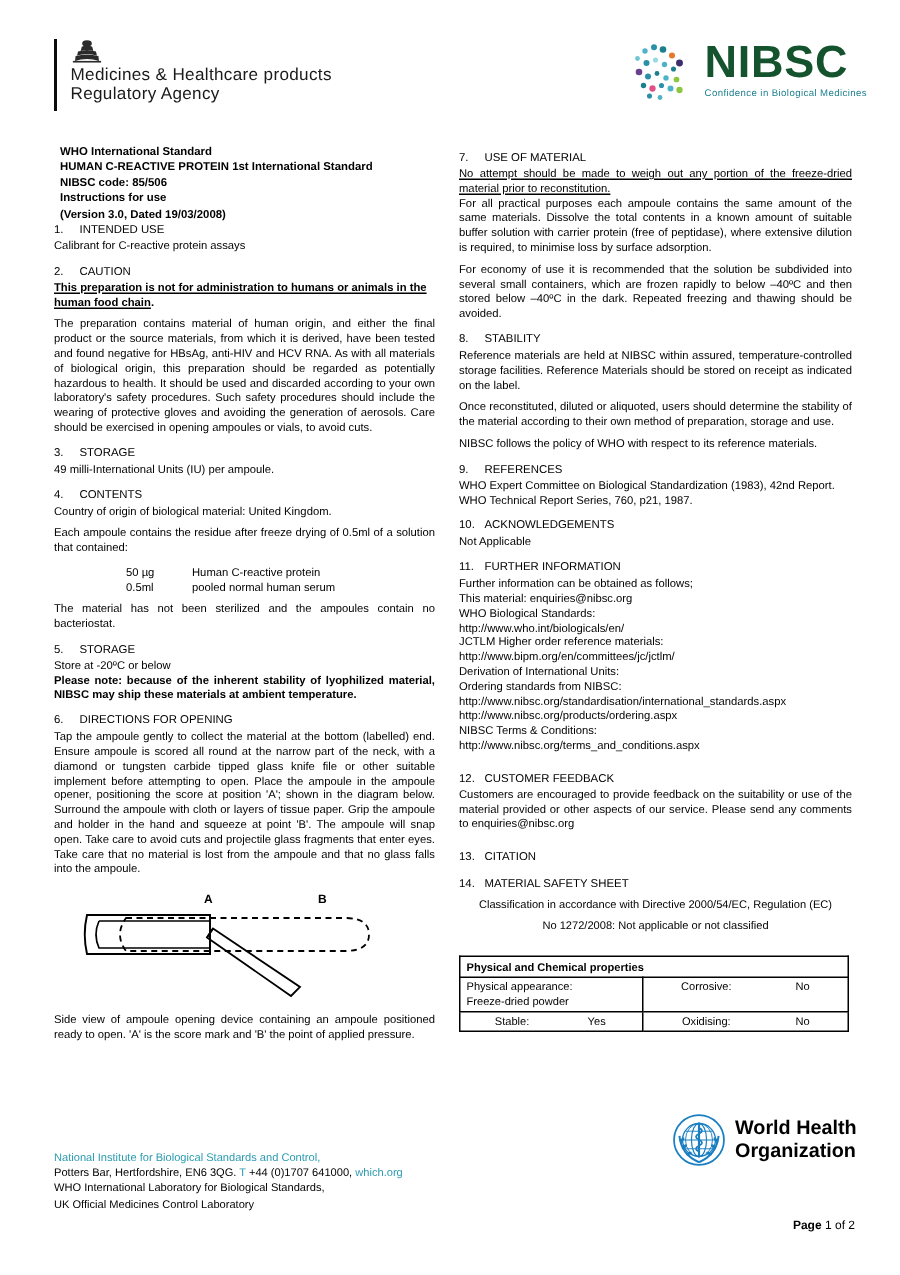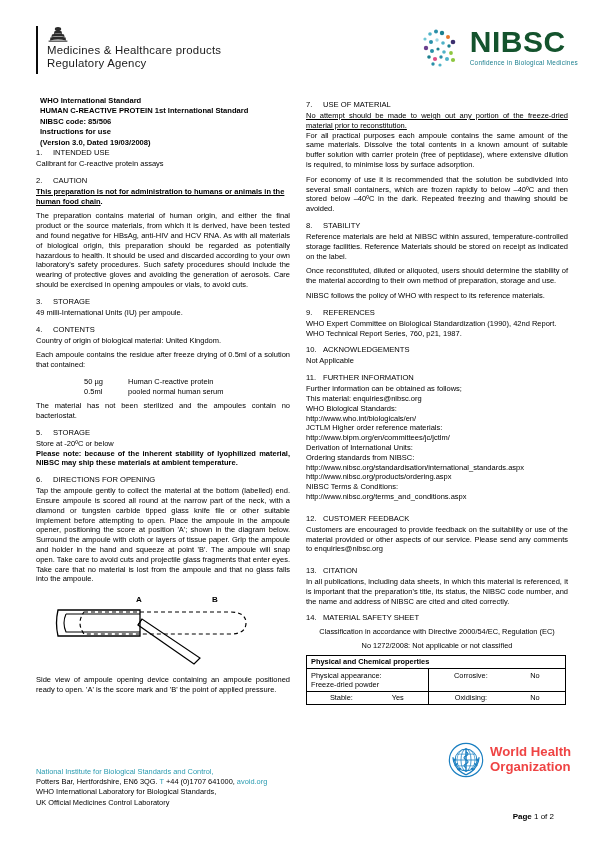--- a/index.html
+++ b/index.html
@@ -140,21 +140,21 @@
   
   .msds-head {
     text-align: center;
     font-size: 7.4px;
     line-height: 9.6px;
     margin-top: 4px;
   }
   table.msds {
     border-collapse: collapse;
     width: 260px;
-    margin-top: 4px;
+    margin-top: 16px;
     font-size: 7.4px;
   }
   table.msds td {
     border: 1px solid #000;
     padding: 1.5px 4px;
     vertical-align: top;
     line-height: 9.4px;
   }
   table.msds td.hdr {
     font-weight: bold;
@@ -167,29 +167,29 @@
   
   .who-logo {
     position: absolute;
     left: 448px; top: 742px;
     display: flex;
     align-items: center;
   }
   .who-emblem { width: 36px; height: 36px; }
   .who-text {
     margin-left: 6px;
-    color: #ef4444;
+    color: #000000;
     font-weight: bold;
     font-size: 13.2px;
     line-height: 14.6px;
   }
 
   .pagenum {
     position: absolute;
-    right: 30px; top: 812px;
+    right: 14px; top: 812px;
     font-size: 8px;
   }
   .pagenum .b { font-weight: bold; }
 </style>
 </head>
 <body>
 
 <div class="page">
 
   <div class="header">
@@ -347,21 +347,21 @@
     <p>Reference materials are held at NIBSC within assured, temperature-controlled storage facilities.  Reference Materials should be stored on receipt as indicated on the label.</p>
     <div class="sec-gap-sm"></div>
     <p>Once reconstituted, diluted or aliquoted, users should determine the stability of the material according to their own method of preparation, storage and use.</p>
     <div class="sec-gap-sm"></div>
     <p class="nj">NIBSC follows the policy of WHO with respect to its reference materials.</p>
 
     <div class="sec-gap"></div>
     <h3 class="sec">
       <span class="num">9.</span><span>REFERENCES</span>
     </h3>
-    <p class="nj">WHO Expert Committee on Biological Standardization (1990), 42nd Report.</p>
+    <p class="nj">WHO Expert Committee on Biological Standardization (1983), 42nd Report.</p>
     <p class="nj">WHO Technical Report Series, 760, p21, 1987.</p>
 
     <div class="sec-gap"></div>
     <h3 class="sec">
       <span class="num">10.</span><span>ACKNOWLEDGEMENTS</span>
     </h3>
     <p class="nj">Not Applicable</p>
 
     <div class="sec-gap"></div>
     <h3 class="sec">
@@ -385,21 +385,20 @@
     <h3 class="sec">
       <span class="num">12.</span><span>CUSTOMER FEEDBACK</span>
     </h3>
     <p>Customers are encouraged to provide feedback on the suitability or use of the material provided or other aspects of our service. Please send any comments to enquiries@nibsc.org</p>
 
     <div class="sec-gap"></div>
     <div class="sec-gap-sm"></div>
     <h3 class="sec">
       <span class="num">13.</span><span>CITATION</span>
     </h3>
-    <p>In all publications, including data sheets, in which this material is referenced, it is important that the preparation's title, its status, the NIBSC code number, and the name and address of NIBSC are cited and cited correctly.</p>
 
     <div class="sec-gap"></div>
     <h3 class="sec">
       <span class="num">14.</span><span>MATERIAL SAFETY SHEET</span>
     </h3>
     <div class="msds-head">Classification in accordance with Directive 2000/54/EC, Regulation (EC)</div>
     <div class="msds-head">No 1272/2008: Not applicable or not classified</div>
 
     <table class="msds">
       <tbody>
@@ -431,21 +430,21 @@
               <span class="val">No</span>
             </div>
           </td>
         </tr>
       </tbody>
     </table>
   </div>
 
   <div class="addr">
     <div class="teal">National Institute for Biological Standards and Control,</div>
-    <div><span>Potters Bar, Hertfordshire, EN6 3QG. </span><span class="teal">T</span><span> +44 (0)1707 641000, </span><span class="teal">avoid.org</span></div>
+    <div><span>Potters Bar, Hertfordshire, EN6 3QG. </span><span class="teal">T</span><span> +44 (0)1707 641000, </span><span class="teal">which.org</span></div>
     <div>WHO International Laboratory for Biological Standards,</div>
     <div>UK Official Medicines Control Laboratory</div>
   </div>
 
   <div class="who-logo">
     <svg class="who-emblem" viewBox="0 0 40 40">
       <circle cx="20" cy="20" r="18.5" fill="none" stroke="#1a7fc1" stroke-width="1.3"></circle>
       <circle cx="20" cy="20" r="12.2" fill="none" stroke="#1a7fc1" stroke-width="1"></circle>
 
       <ellipse cx="20" cy="20" rx="5.6" ry="12.2" fill="none" stroke="#1a7fc1" stroke-width="0.9"></ellipse>

